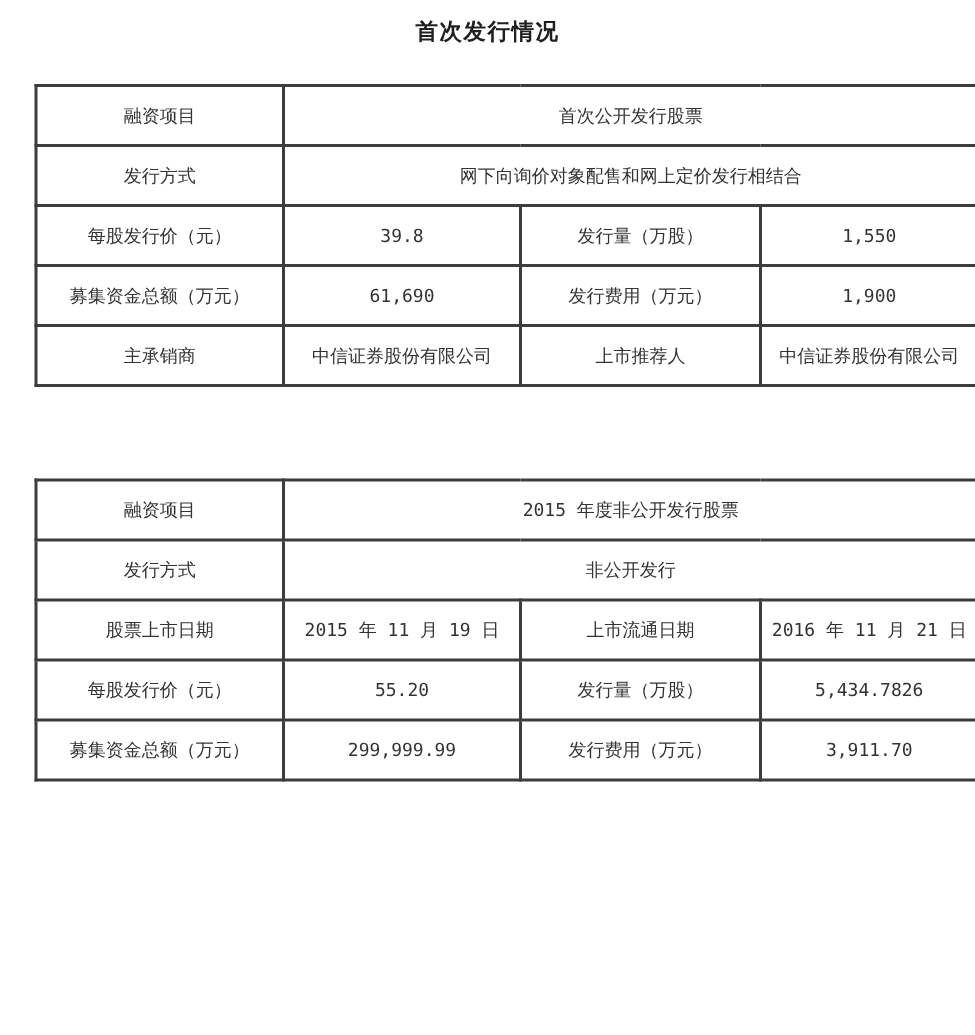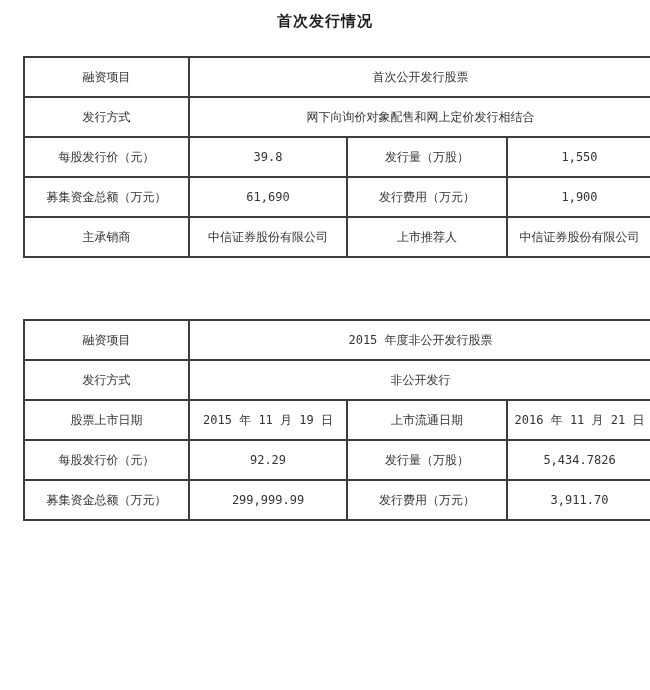--- a/index.html
+++ b/index.html
@@ -111,21 +111,21 @@
     <td colspan="3">非公开发行</td>
   </tr>
   <tr>
     <td>股票上市日期</td>
     <td>2015 年 11 月 19 日</td>
     <td>上市流通日期</td>
     <td>2016 年 11 月 21 日</td>
   </tr>
   <tr>
     <td>每股发行价（元）</td>
-    <td>92.29</td>
+    <td>55.20</td>
     <td>发行量（万股）</td>
     <td>5,434.7826</td>
   </tr>
   <tr>
     <td>募集资金总额（万元）</td>
     <td>299,999.99</td>
     <td>发行费用（万元）</td>
     <td>3,911.70</td>
   </tr>
 </tbody>

